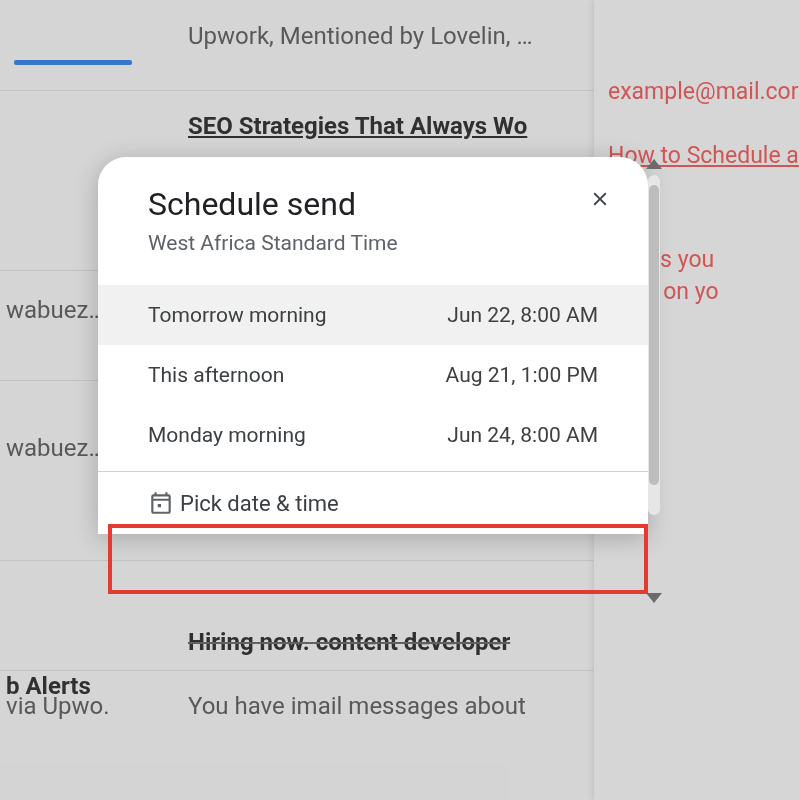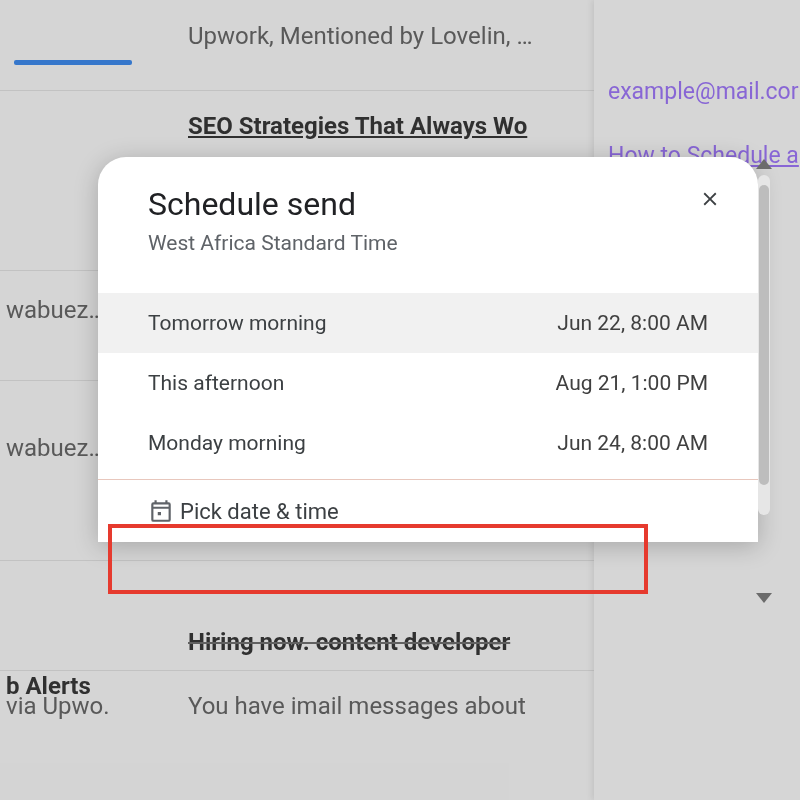--- a/index.html
+++ b/index.html
@@ -56,31 +56,31 @@
       top: 0;
       width: 206px;
       height: 800px;
       background: #f7f7f7;
       box-shadow: -2px 0 6px rgba(0,0,0,0.1);
     }
     .side-panel div {
       position: absolute;
       left: 14px;
       right: 0;
-      color: #8b5cf6;
+      color: #ef4444;
       font-size: 23px;
       white-space: nowrap;
     }
     
     
     .dialog {
       position: absolute;
       left: 98px;
       top: 157px;
-      width: 660px;
+      width: 550px;
       background: #fff;
       border-radius: 28px 28px 0 0;
       box-shadow: 0 4px 24px rgba(0,0,0,0.22);
       overflow: visible;
     }
     .dialog-header {
       padding: 28px 70px 16px 50px;
       position: relative;
     }
     .dialog-title {
@@ -101,21 +101,21 @@
       height: 40px;
       display: flex;
       align-items: center;
       justify-content: center;
       cursor: pointer;
       border-radius: 50%;
     }
     .close-btn svg { width: 22px; height: 22px; }
     
     .options {
-      margin-top: 22px;
+      margin-top: 14px;
     }
     .option {
       display: flex;
       justify-content: space-between;
       align-items: center;
       padding: 18px 50px 18px 50px;
       font-size: 21px;
       color: #3c4043;
       cursor: pointer;
     }

